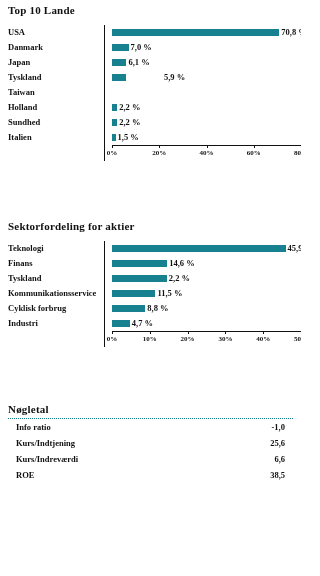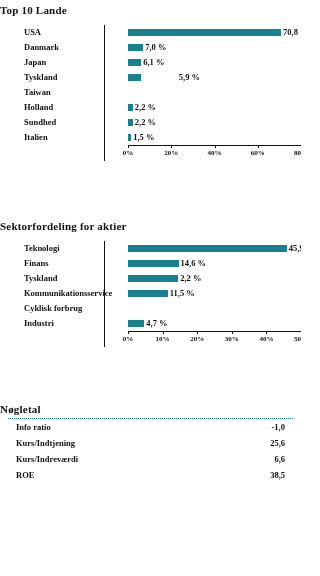--- a/index.html
+++ b/index.html
@@ -17,25 +17,25 @@
   }
 
   .section { position: absolute; left: 0; width: 301px; }
 
   .section-title {
     font-family: "Liberation Serif", "DejaVu Serif", serif;
     font-weight: bold;
     font-size: 11px;
     color: #111111;
     letter-spacing: 0.2px;
-    padding-left: 0;
+    padding-left: 8px;
   }
 
   
-  .chart { position: relative; padding-left: 24px; font-family: Liberation Serif, serif; }
+  .chart { position: relative; padding-left: 8px; font-family: Liberation Serif, serif; }
 
   .bar-row {
     position: relative;
     height: 15px;
     display: flex;
     align-items: center;
   }
   .cat-label {
     width: 104px;
     flex: 0 0 104px;
@@ -237,20 +237,24 @@
         </div>
         <div class="bar-row">
           <div class="cat-label">Kommunikationsservice</div>
           <div class="bar-area">
             <div class="bar" style="width: 23%; background: rgb(23, 129, 143);"></div>
             <div class="bar-value" style="left: calc(23% + 2px);">11,5 %</div>
           </div>
         </div>
         <div class="bar-row">
           <div class="cat-label">Cyklisk forbrug</div>
+          <div class="bar-area">
+            <div class="bar" style="width: 17.6%; background: rgb(23, 129, 143);"></div>
+            <div class="bar-value" style="left: calc(17.6% + 2px);">8,8 %</div>
+          </div>
         </div>
         <div class="bar-row">
           <div class="cat-label">Industri</div>
           <div class="bar-area">
             <div class="bar" style="width: 9.4%; background: rgb(23, 129, 143);"></div>
             <div class="bar-value" style="left: calc(9.4% + 2px);">4,7 %</div>
           </div>
         </div>
       </div>
     <div class="axis-wrap">

